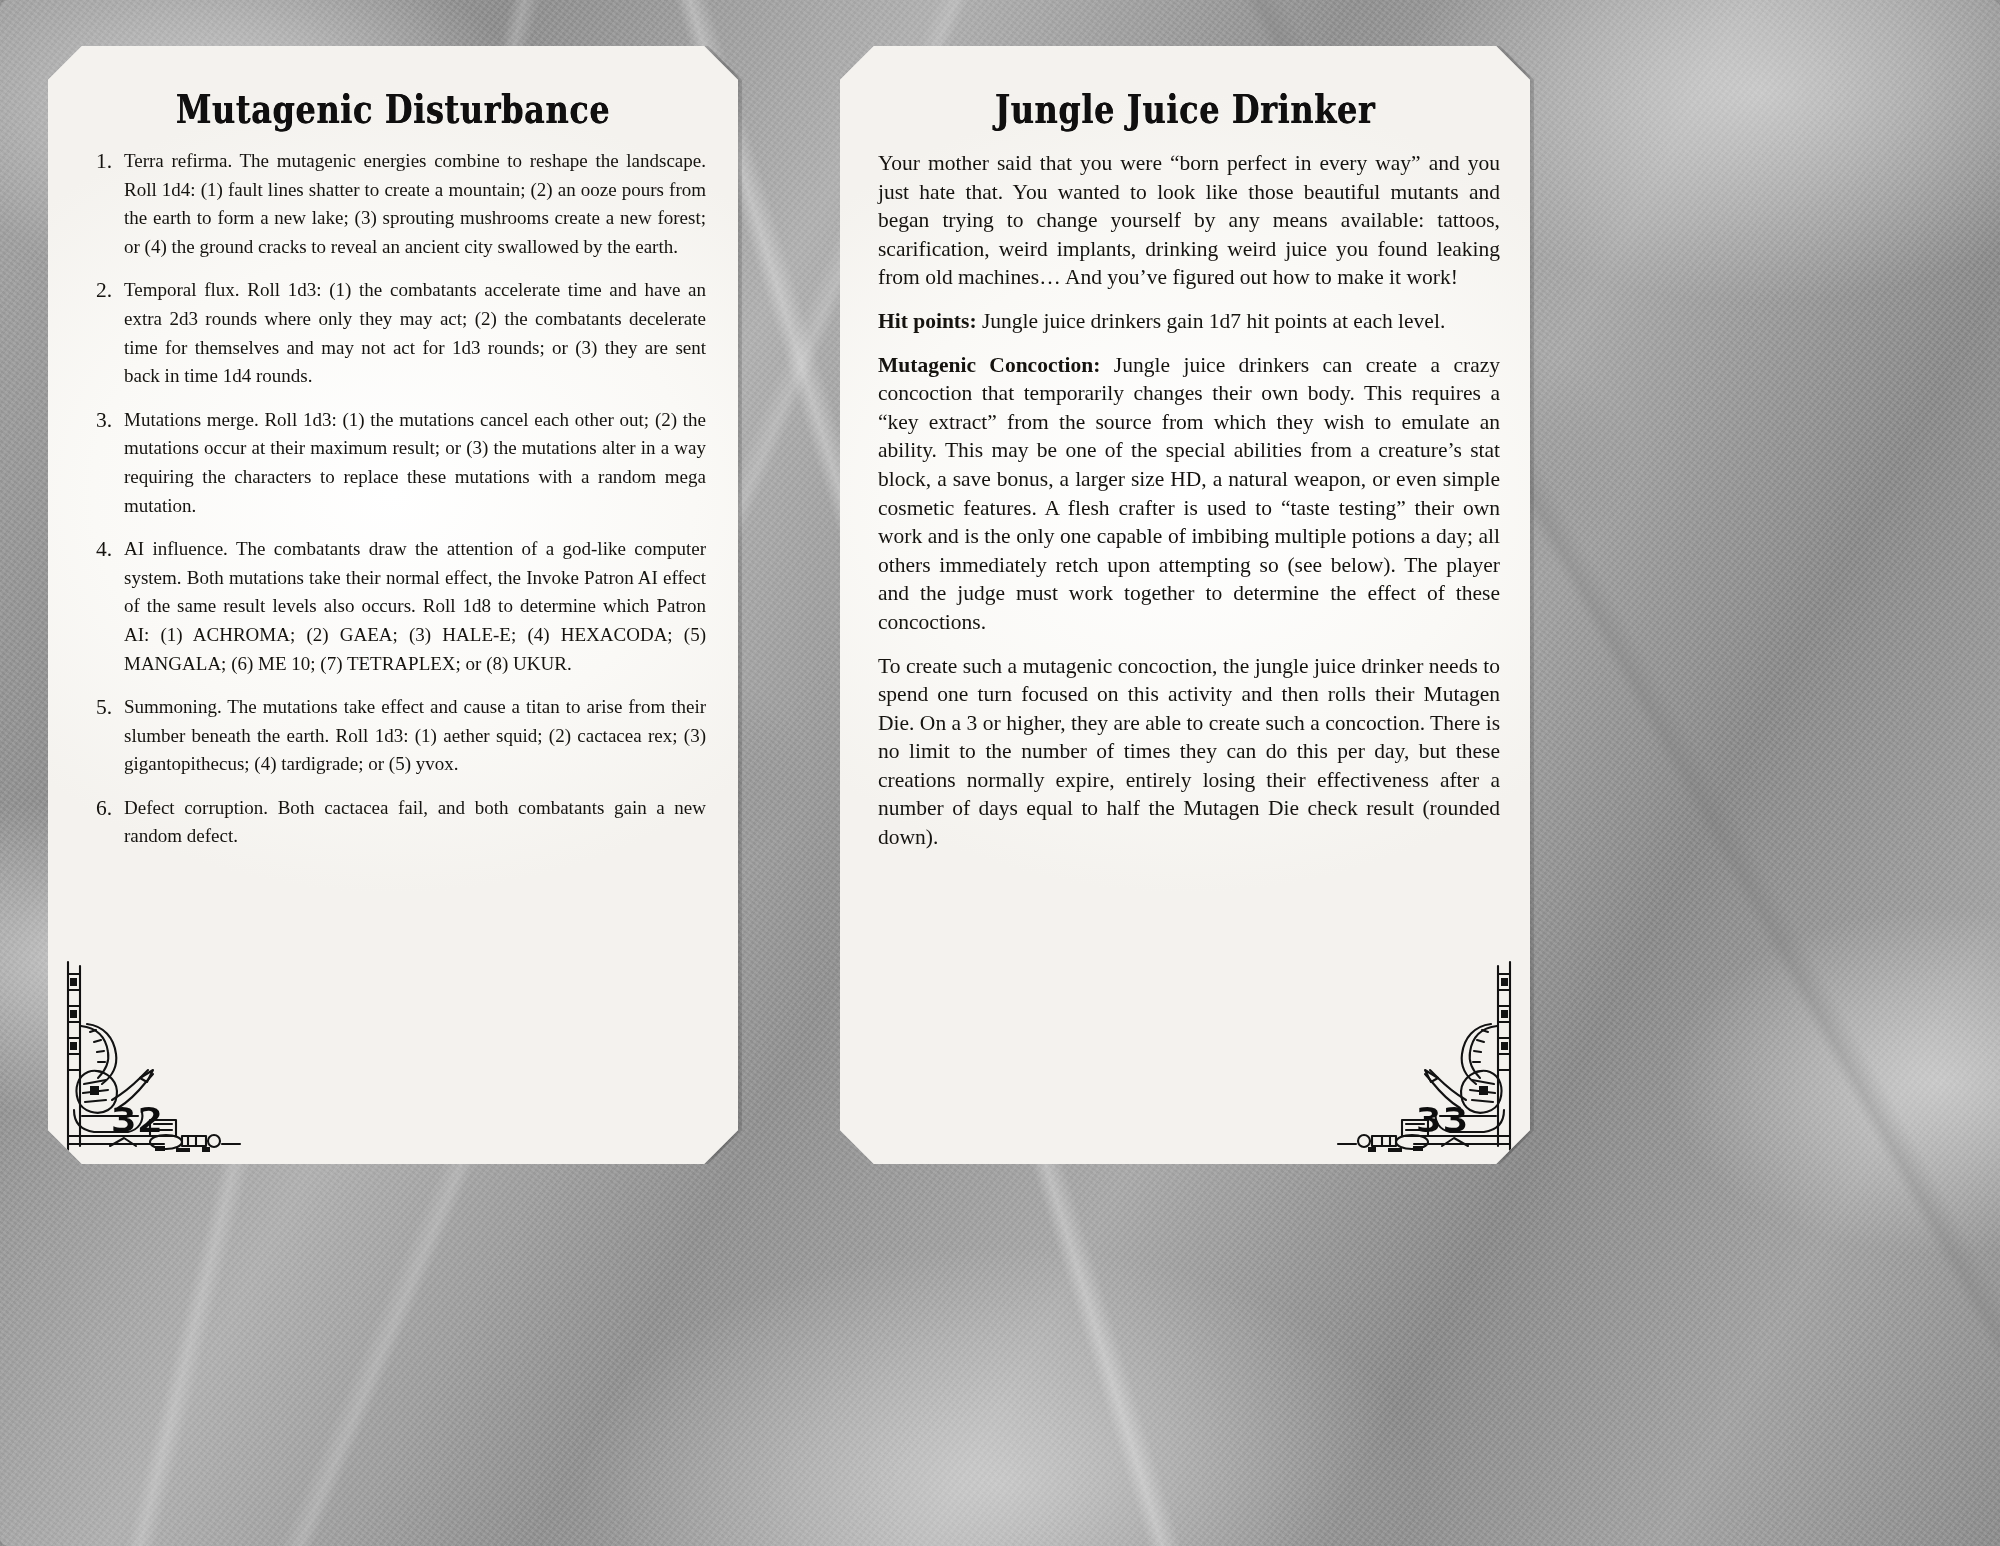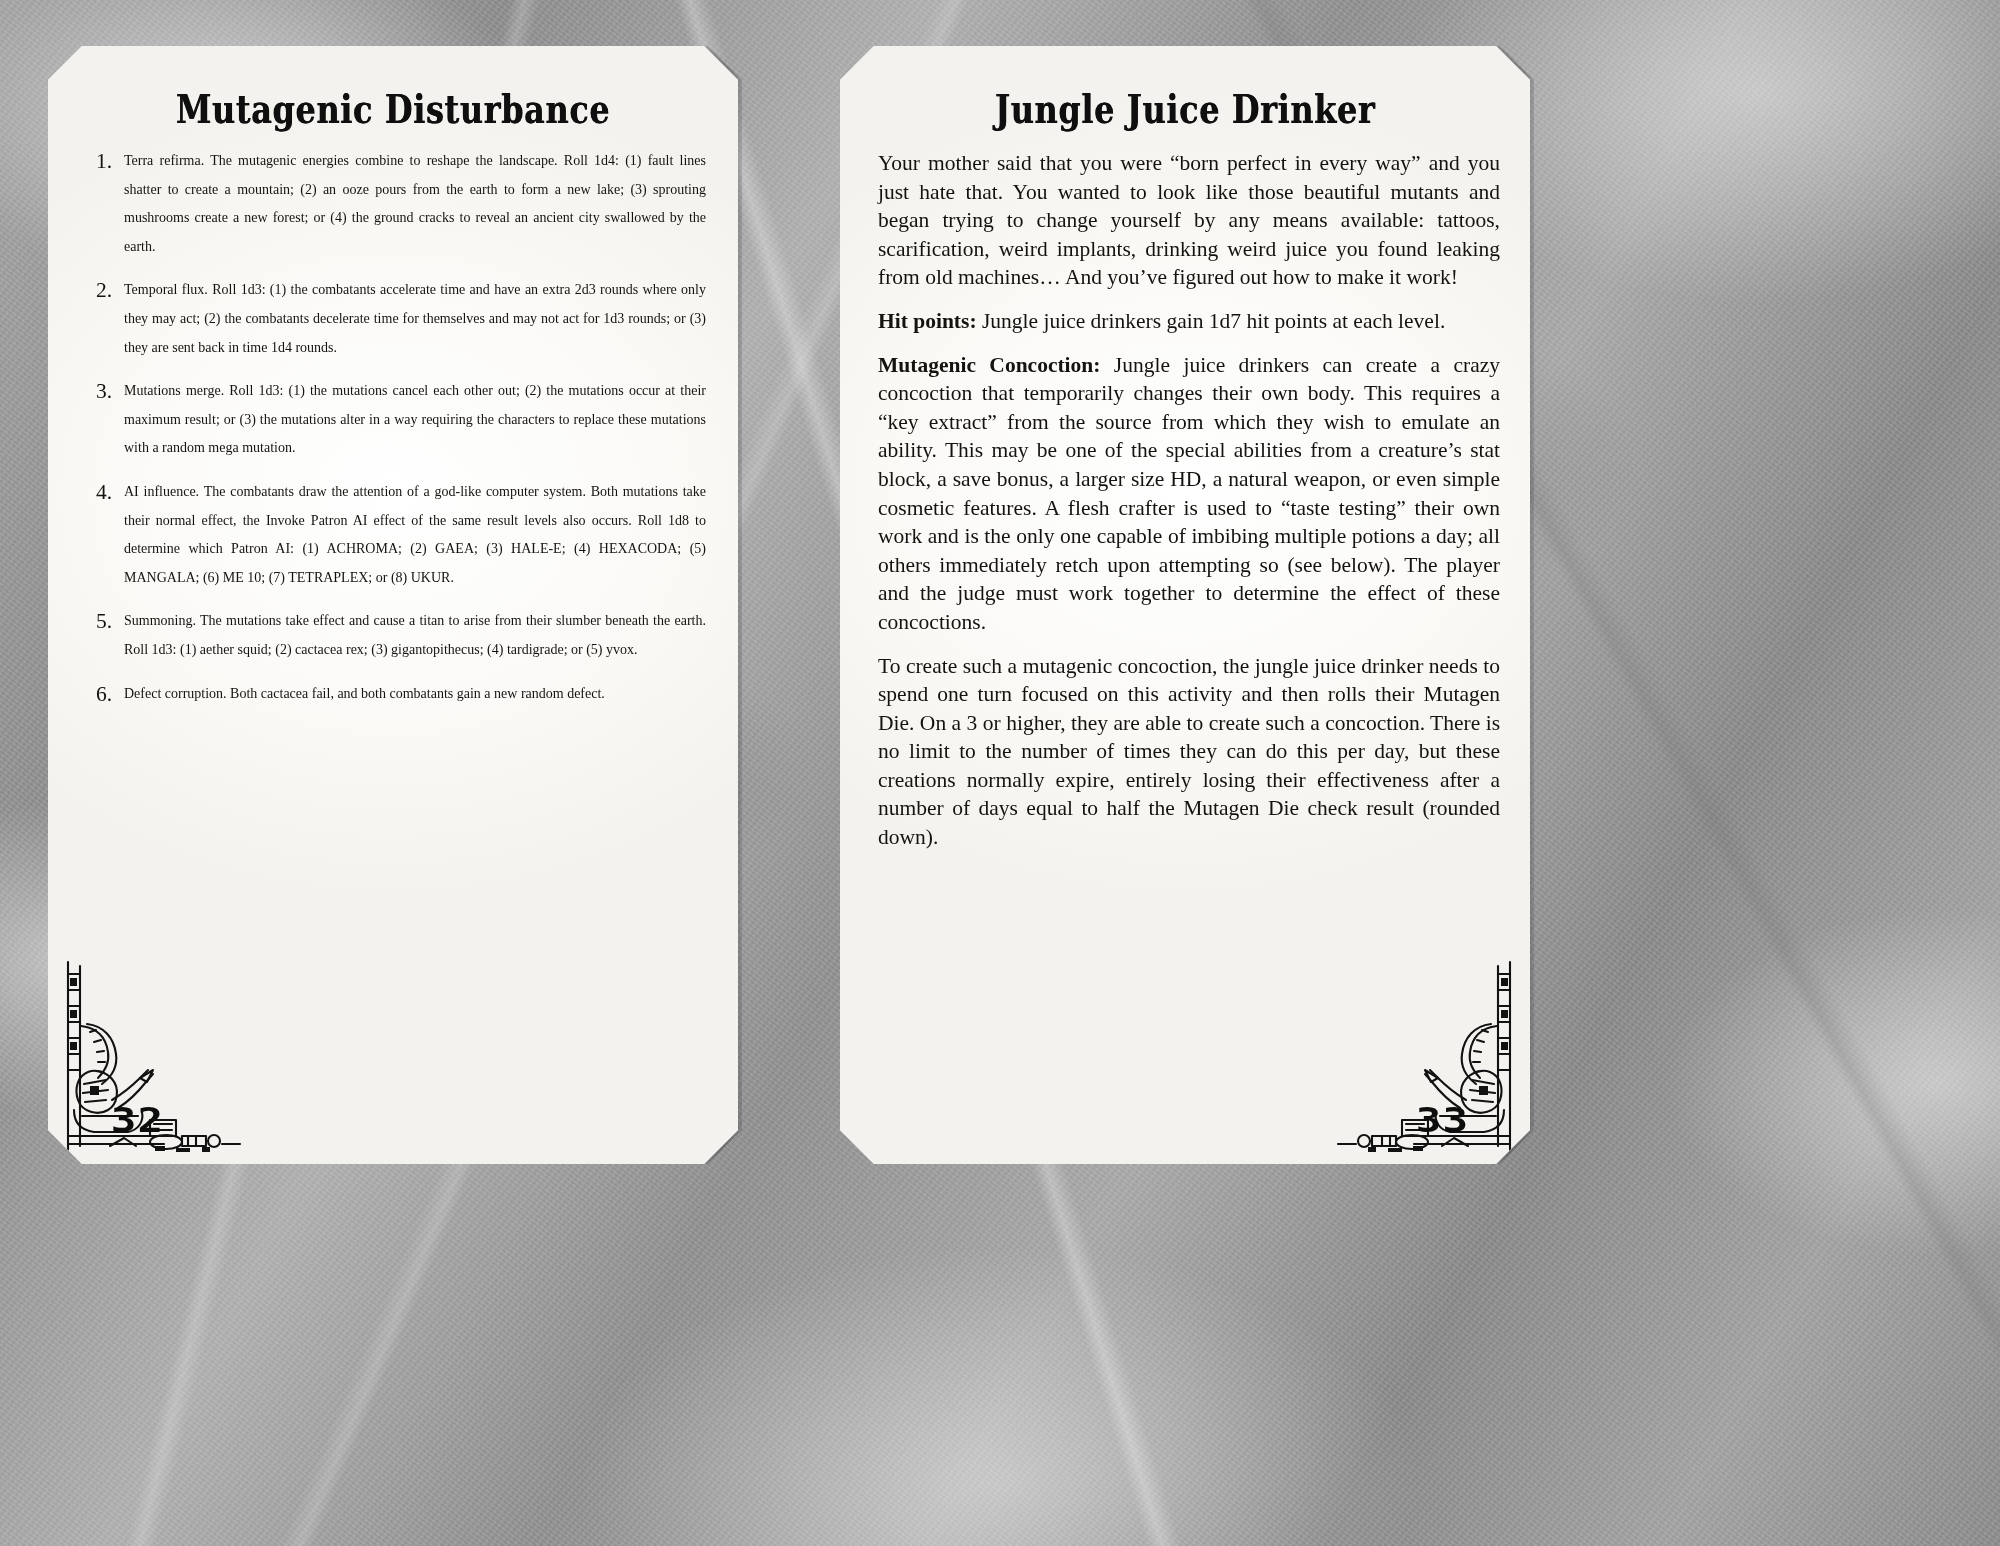--- a/index.html
+++ b/index.html
@@ -24,20 +24,21 @@
       radial-gradient(ellipse 420px 260px at 12% 8%,  rgba(255,255,255,.55), rgba(255,255,255,0) 70%),
       radial-gradient(ellipse 520px 300px at 88% 6%,  rgba(255,255,255,.40), rgba(255,255,255,0) 70%),
       radial-gradient(ellipse 600px 340px at 50% 96%, rgba(255,255,255,.38), rgba(255,255,255,0) 70%),
       radial-gradient(ellipse 380px 220px at 4% 62%,  rgba(255,255,255,.45), rgba(255,255,255,0) 72%),
       radial-gradient(ellipse 380px 240px at 97% 70%, rgba(255,255,255,.42), rgba(255,255,255,0) 72%),
       radial-gradient(ellipse 300px 180px at 30% 50%, rgba(90,90,90,.25), rgba(0,0,0,0) 70%),
       radial-gradient(ellipse 340px 200px at 70% 30%, rgba(80,80,80,.22), rgba(0,0,0,0) 70%),
       linear-gradient(118deg, #a6a6a6 0%, #8e8e8e 18%, #b0b0b0 33%, #919191 48%,
                               #a9a9a9 62%, #8b8b8b 76%, #a3a3a3 88%, #8d8d8d 100%);
     box-sizing: border-box;
+    border-radius: 8px;
   }
   
   .spread::before {
     content: "";
     position: absolute;
     inset: 0;
     pointer-events: none;
     background-image:
       repeating-linear-gradient(37deg, rgba(255,255,255,.07) 0 2px, rgba(0,0,0,.05) 2px 4px),
       repeating-linear-gradient(-52deg, rgba(255,255,255,.05) 0 3px, rgba(0,0,0,.04) 3px 6px);
@@ -116,21 +117,21 @@
     margin: 0;
     padding: 0 6px 0 0;
     list-style: none;
     counter-reset: ruleno;
   }
   ol.rule-list > li {
     counter-increment: ruleno;
     position: relative;
     padding-left: 50px;
     margin-bottom: 15px;
-    font-size: 14px;
+    font-size: 19px;
     line-height: 28.6px;
     text-align: justify;
     text-justify: inter-word;
     color: #15130f;
     hyphens: none;
   }
   ol.rule-list > li::before {
     content: counter(ruleno) ".";
     position: absolute;
     left: 8px;

